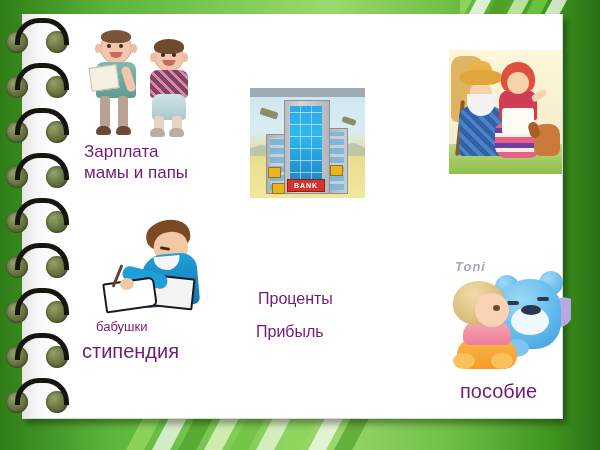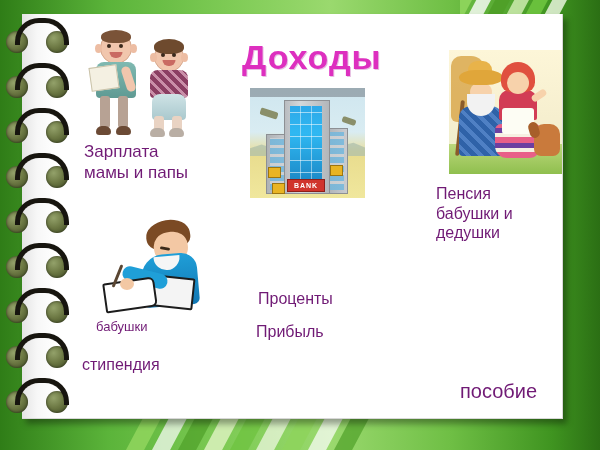--- a/index.html
+++ b/index.html
@@ -66,21 +66,21 @@
     text-shadow:1px 1px 0 rgba(160,0,140,.25);
     white-space:nowrap;
   }
   
   .cap{position:absolute;color:#701a75;line-height:1.22;white-space:pre-line;}
   #cap-salary{left:62px;top:128px;font-size:17px;}
   #cap-interest{left:218px;top:200px;font-size:16px;}
   #cap-profit{left:236px;top:275px;font-size:16px;}
   #cap-fee{left:234px;top:308px;font-size:16px;}
   #cap-student{left:74px;top:305px;font-size:13px;}
-  #cap-stipend{left:60px;top:341px;font-size:16px;}
+  #cap-stipend{left:60px;top:325px;font-size:20px;}
   #cap-pension{left:414px;top:170px;font-size:16px;}
   #cap-benefit{left:438px;top:365px;font-size:20px;}
 
   
   .art{position:absolute;overflow:hidden;}
 
   
   #art-parents{left:62px;top:14px;width:118px;height:112px;}
   .clay-fig{position:absolute;bottom:2px;}
   .cf-head{position:absolute;left:50%;transform:translateX(-50%);
@@ -246,21 +246,20 @@
       <i style="left: 188px; background: rgb(214, 240, 184); opacity: 0.9;"></i>
       <i style="left: 214px; background: rgb(108, 194, 61); opacity: 0.7;"></i>
       <i style="left: 240px; background: rgb(243, 250, 232); opacity: 0.7;"></i>
       <i style="left: 266px; background: rgb(142, 212, 92); opacity: 0.9;"></i>
       <i style="left: 292px; background: rgb(255, 255, 255); opacity: 0.7;"></i>
       <i style="left: 318px; background: rgb(79, 159, 40); opacity: 0.7;"></i>
     </div>
 
   <div id="page">
 
-    <div id="title">Доходы</div>
 
     <div id="art-parents" class="art">
       <div class="clay-fig" style="left:4px;width:56px;height:108px;">
         <div class="cf-head" style="top:2px;width:30px;height:30px;"></div>
         <div class="cf-hair" style="top:0px;width:30px;height:13px;background:#7a5338;"></div>
         <div class="cf-ear" style="left:7px;top:14px;"></div>
         <div class="cf-ear" style="left:42px;top:14px;"></div>
         <div class="cf-eye" style="left:19px;top:14px;"></div>
         <div class="cf-eye" style="left:31px;top:14px;"></div>
         <div class="cf-mouth" style="top:22px;"></div>
@@ -344,24 +343,40 @@
           <div class="w-vest"></div>
           <div class="w-apron"></div>
           <div class="w-arm"></div>
           <div class="w-scarf"></div>
           <div class="w-face"></div>
         </div>
         <div class="dog"></div>
       </div>
     </div>
 
-    <div class="cap" id="cap-pension">Пенсия
-бабушки и
-дедушки</div>
-
+
+    <div id="art-baby" class="art">
+      <div class="bear-bow"></div>
+      <div class="bear-ear l"></div>
+      <div class="bear-ear r"></div>
+      <div class="bear-body"></div>
+      <div class="bear-muz"></div>
+      <div class="bear-nose"></div>
+      <div class="bear-eye l"></div>
+      <div class="bear-eye r"></div>
+      <div class="bear-paw"></div>
+      <div class="baby-pants"></div>
+      <div class="baby-foot l"></div>
+      <div class="baby-foot r"></div>
+      <div class="baby-top"></div>
+      <div class="baby-hair"></div>
+      <div class="baby-face"></div>
+      <div class="baby-eye"></div>
+      <div class="watermark">Toni</div>
+    </div>
 
     <div class="cap" id="cap-benefit">пособие</div>
   </div>
 
   <div id="spiral">
       <div class="ring" style="left: 6px; top: 18px;">
         <div class="hole l"></div>
         <div class="hole r"></div>
         <div class="wire"></div>
       </div>

